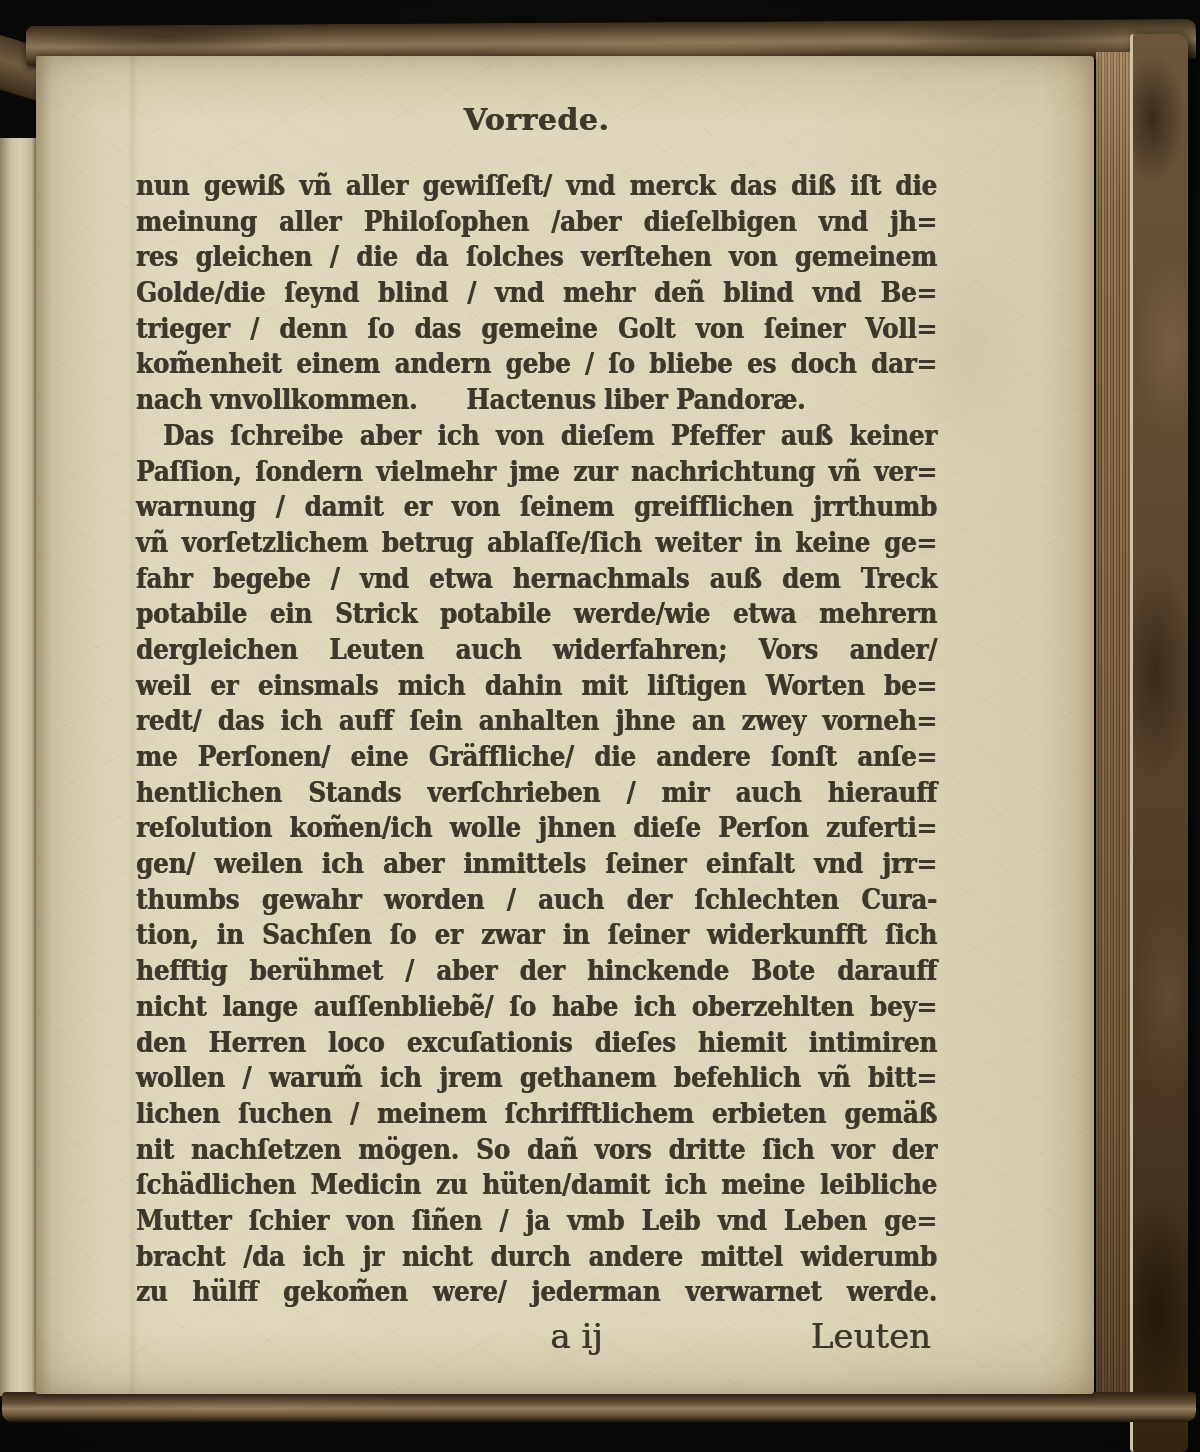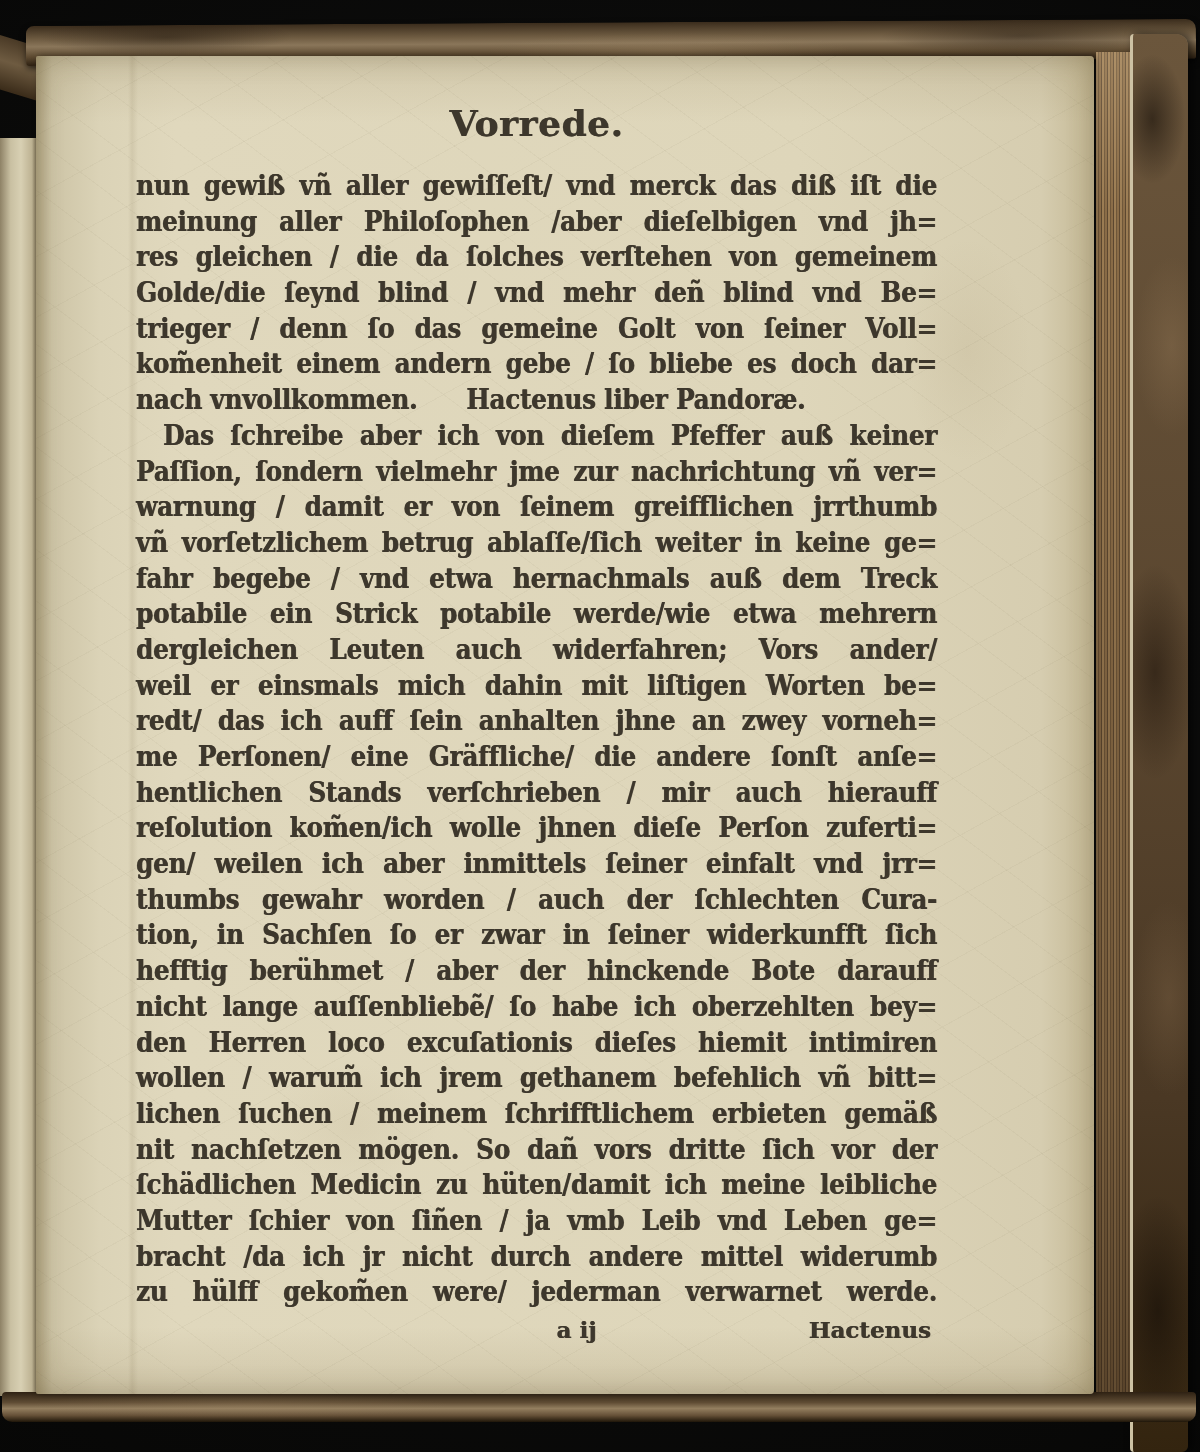--- a/index.html
+++ b/index.html
@@ -47,30 +47,30 @@
       repeating-linear-gradient(-29deg, transparent 0 23px, rgba(110,100,70,.05) 23px 24px, transparent 24px 53px),
       radial-gradient(90px 160px at 88% 22%, rgba(150,130,90,.10), transparent 70%),
       radial-gradient(120px 90px at 30% 80%, rgba(150,130,90,.08), transparent 70%),
       linear-gradient(90deg, rgba(255,250,235,0) 0 92px, rgba(120,105,70,.12) 96px, rgba(255,250,235,0) 102px),
       linear-gradient(180deg, rgba(120,100,60,.14) 0%, rgba(120,100,60,0) 5%, rgba(120,100,60,0) 95%, rgba(120,100,60,.16) 100%),
       linear-gradient(90deg,#b2a683 0px,#cdc4a6 16px,#dbd3b7 64px,#e0d8bd 140px,#ded6ba 72%,#d6cdb0 95%,#c3b793 100%);
     box-shadow:inset 0 0 26px rgba(95,80,50,.35), 2px 0 6px rgba(0,0,0,.35);
     border-radius:2px 4px 4px 2px;}
 
   .page-header{top:46px;left:100px;width:801px;text-align:center;
-    font-size:36px;font-weight:700;letter-spacing:.5px;}
+    font-size:30px;font-weight:700;letter-spacing:.5px;}
   .text-block{top:112px;left:100px;width:890px;}
   .line{position:relative;display:block;width:890px;height:35.7px;line-height:35.7px;
     transform:scaleX(0.9);transform-origin:0 0;
     font-size:27.5px;font-weight:700;letter-spacing:-0.3px;
     text-align:justify;text-align-last:justify;}
   .line.no-just{text-align-last:left;}
   .line.indent{text-indent:30px;}
   .ink{color:#3d372c;text-shadow:0.5px 0.4px 0.6px rgba(61,55,44,.8), -0.3px -0.2px 0.5px rgba(61,55,44,.45);}
-  .footer-row{top:1260px;left:100px;width:801px;height:40px;font-size:23px;font-weight:700;}
+  .footer-row{top:1260px;left:100px;width:801px;height:40px;font-size:34px;font-weight:400;}
   .sig{position:absolute;left:55%;transform:translateX(-50%);}
   .catchword{position:absolute;right:6px;}
 </style>
 </head>
 <body>
 
 <div class="scene">
   <div class="book" style="position:absolute;inset:0;">
     <div class="corner-tl"></div>
     <div class="leather-top"></div>
@@ -110,17 +110,17 @@
           <div class="line ink">wollen / warum̃ ich jrem gethanem befehlich vñ bitt=</div>
           <div class="line ink">lichen ſuchen / meinem ſchrifftlichem erbieten gemäß</div>
           <div class="line ink">nit nachſetzen mögen. So dañ vors dritte ſich vor der</div>
           <div class="line ink">ſchädlichen Medicin zu hüten/damit ich meine leibliche</div>
           <div class="line ink">Mutter ſchier von ſiñen / ja vmb Leib vnd Leben ge=</div>
           <div class="line ink">bracht /da ich jr nicht durch andere mittel widerumb</div>
           <div class="line ink">zu hülff gekom̃en were/ jederman verwarnet werde.</div>
         </div>
       <div class="footer-row">
         <span class="sig ink">a ij</span>
-        <span class="catchword ink">Hactenus</span>
+        <span class="catchword ink">Leuten</span>
       </div>
     </div>
   </div>
 </div>
 
 </body></html>

